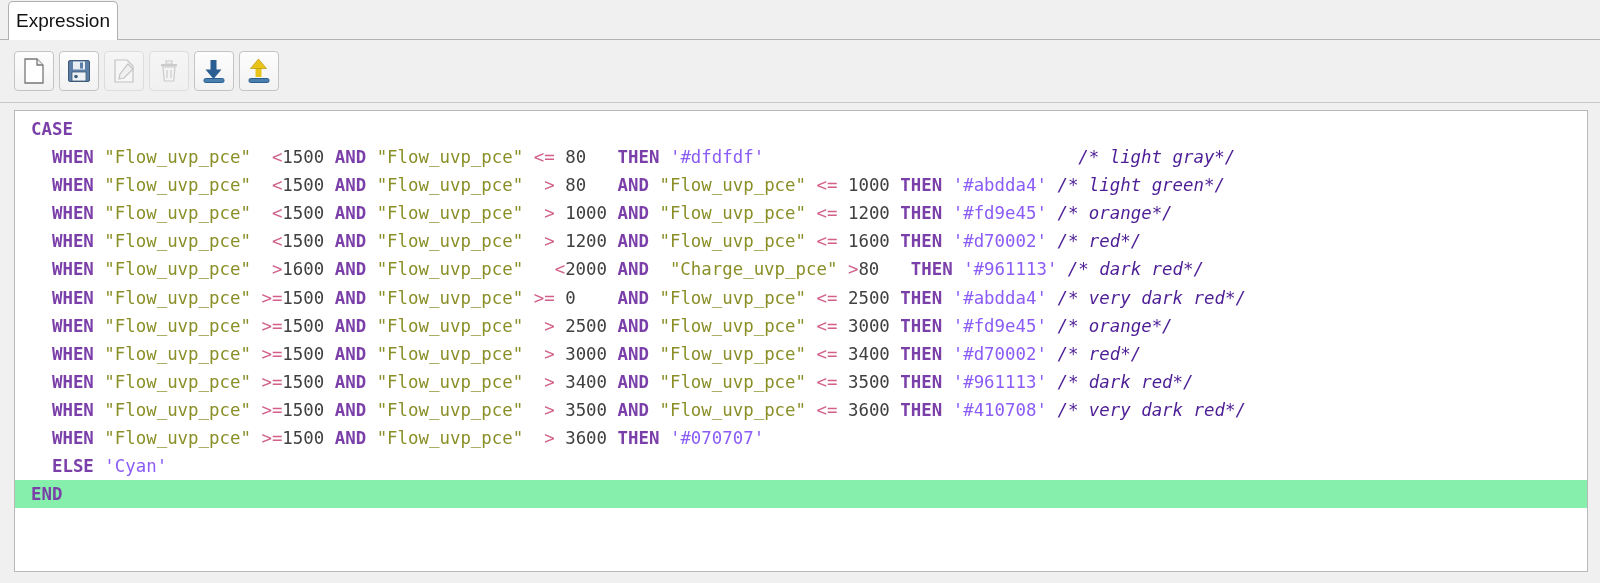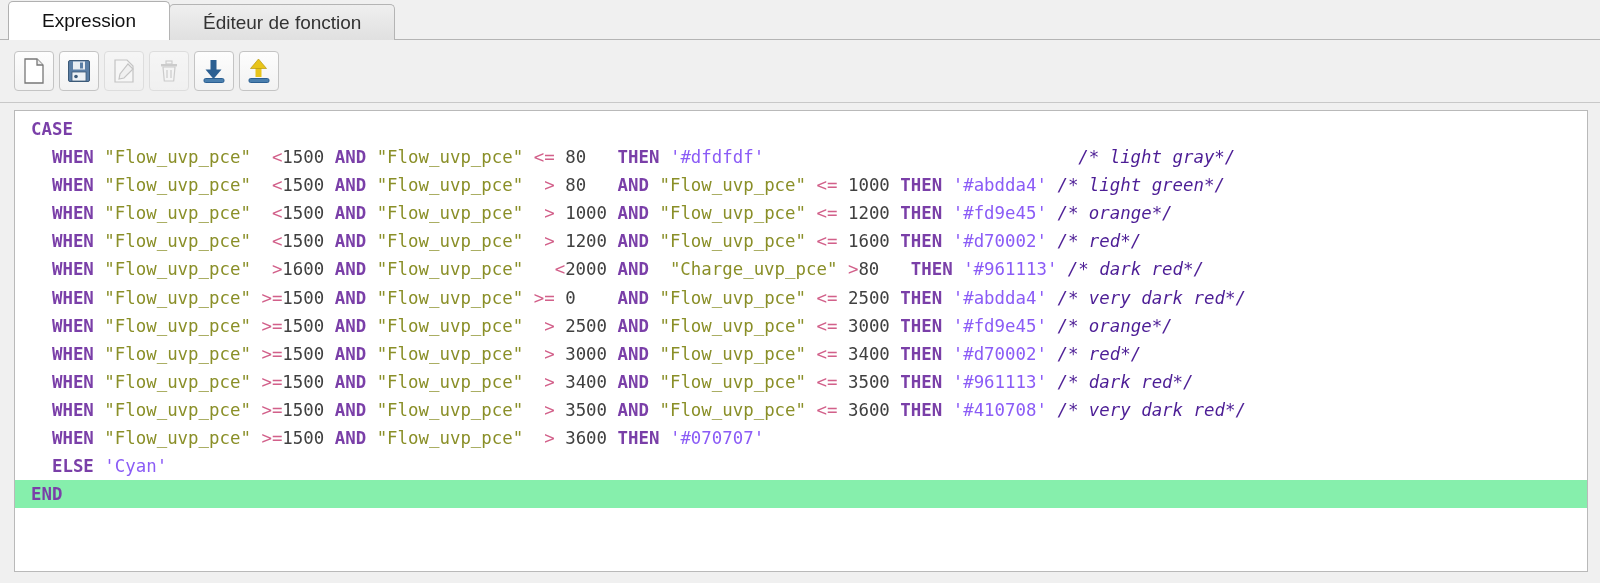--- a/index.html
+++ b/index.html
@@ -24,21 +24,21 @@
     content: "";
     position: absolute;
     left: 0; right: 0; bottom: 0;
     height: 1px;
     background: #b4b4b4;
   }
   .tab {
     position: relative;
     z-index: 2;
     height: 36px;
-    padding: 0 33px;
+    padding: 0 7px;
     display: flex;
     align-items: center;
     font-size: 19px;
     color: #222;
     border: 1px solid #b4b4b4;
     border-bottom: none;
     border-radius: 5px 5px 0 0;
     margin-right: -1px;
     cursor: default;
     white-space: nowrap;
@@ -108,23 +108,20 @@
   .str  { color: #8b5cf6; }
   .cmt  { color: #4c1d95; font-style: italic; }
 </style>
 </head>
 <body>
 
 <div class="tabstrip">
     <div class="tab active">
       <span>Expression</span>
     </div>
-    <div class="tab inactive">
-      <span>Éditeur de fonction</span>
-    </div>
   </div>
 
 <div class="toolbar">
     <div class="tbtn">
       <span>
         <svg width="22" height="26" viewBox="0 0 22 26">
           <path d="M2 1h12l6 6v18H2z" fill="#fff" stroke="#777" stroke-width="1.3"></path>
           <path d="M14 1v6h6" fill="#eee" stroke="#777" stroke-width="1.3"></path>
         </svg>
       </span>

